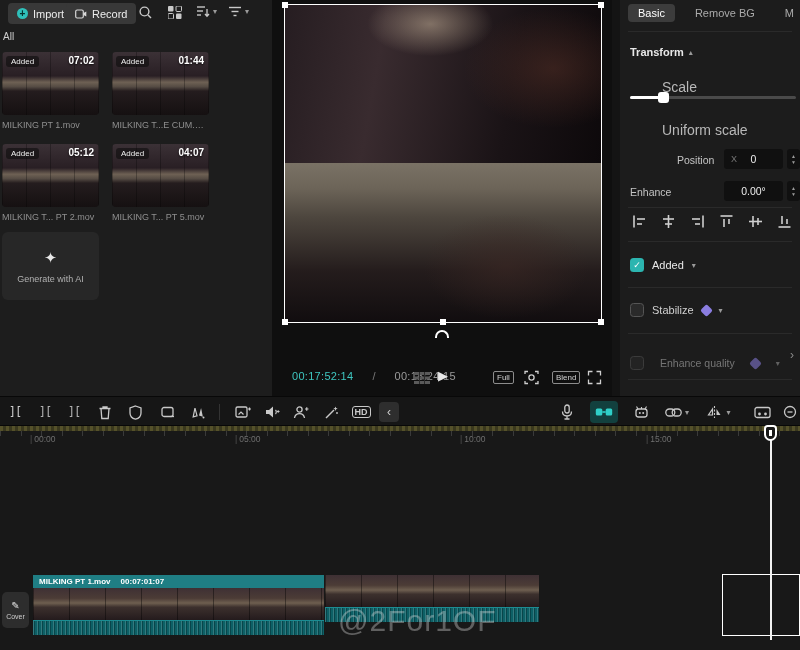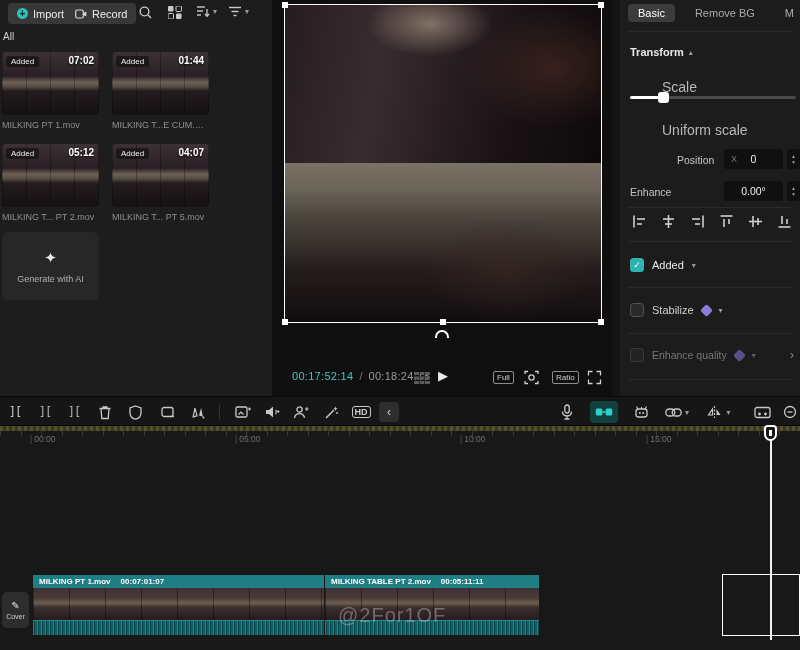--- a/index.html
+++ b/index.html
@@ -112,21 +112,21 @@
   #clip-selection { left:722px; top:148px; width:78px; height:62px; border:1.5px solid #fff; pointer-events:none; }
   #playhead-line { left:770px; top:0; width:2px; height:214px; background:#f2f2f2; }
   #playhead-head { left:764px; top:-1px; width:13px; height:16px; border:2px solid #fff;
                    border-radius:4px 4px 7px 7px; background:#181818; }
   #playhead-head:after { content:""; position:absolute; left:3px; top:3px; width:3px; height:6px; background:#fff; }
   #cover-btn { left:2px; top:166px; width:27px; height:36px; background:#2d2d2d; border-radius:5px;
                display:flex; flex-direction:column; align-items:center; justify-content:center;
                gap:2px; cursor:pointer; }
   #cover-btn .pen { font-size:10px; color:#e0e0e0; }
   #cover-btn .clabel { font-size:7px; color:#cfcfcf; }
-  #watermark { left:338px; top:178px; font-size:20px; color:rgba(215,215,215,.38); letter-spacing:1px; }
+  #watermark { left:338px; top:178px; font-size:30px; color:rgba(215,215,215,.38); letter-spacing:1px; }
 </style>
 </head>
 <body>
 
 <div class="abs" id="left-panel">
   <div class="abs" style="left:8px; top:3px;">
     <span class="tbtn">
         <span class="import-dot">+</span>
         <span>Import</span>
       </span>
@@ -214,21 +214,21 @@
     <div class="abs scene-bottom"></div>
   </div>
 
   <div class="abs handle" style="left:10px; top:2px;"></div>
   <div class="abs handle" style="left:326px; top:2px;"></div>
   <div class="abs handle" style="left:10px; top:319px;"></div>
   <div class="abs handle" style="left:326px; top:319px;"></div>
   <div class="abs handle" style="left:168px; top:319px;"></div>
   <div class="abs" id="rotate-handle"></div>
 
-  <div class="abs" style="left:20px; top:370px; display:flex; align-items:center; gap:6px;">
+  <div class="abs" style="left:20px; top:370px; display:flex; align-items:center; gap:19px;">
     <span class="tc-current">00:17:52:14</span>
     <span class="tc-sep">/</span>
     <span class="tc-total">00:18:24:15</span>
   </div>
   <div class="abs" style="left:142px; top:372px;">
     <svg width="16" height="12" viewBox="0 0 16 12">
         <rect x="0" y="0" width="16" height="3" fill="#5a5a5a"></rect>
         <rect x="0" y="4.5" width="16" height="3" fill="#5a5a5a"></rect>
         <rect x="0" y="9" width="16" height="3" fill="#5a5a5a"></rect>
         <line x1="5.5" y1="0" x2="5.5" y2="12" stroke="#2a2a2a"></line>
@@ -236,21 +236,21 @@
       </svg>
   </div>
   <div class="abs play" style="left:166px; top:368px;">▶</div>
   <div class="abs boxed" style="left:221px; top:371px;">Full</div>
   <div class="abs" style="left:252px; top:370px;">
     <svg width="15" height="15" viewBox="0 0 15 15">
         <path d="M1 4 V1.5 H4 M11 1.5 H14 V4 M14 11 V13.5 H11 M4 13.5 H1 V11" fill="none" stroke="#cfcfcf" stroke-width="1.3"></path>
         <circle cx="7.5" cy="7.5" r="2.6" fill="none" stroke="#cfcfcf" stroke-width="1.3"></circle>
       </svg>
   </div>
-  <div class="abs boxed" style="left:280px; top:371px;">Ratio</div>
+  <div class="abs boxed" style="left:280px; top:371px;">Blend</div>
   <div class="abs" style="left:315px; top:370px;">
     <svg width="15" height="15" viewBox="0 0 15 15">
         <path d="M5.5 1.5 H1.5 V5.5 M9.5 1.5 H13.5 V5.5 M13.5 9.5 V13.5 H9.5 M1.5 9.5 V13.5 H5.5" fill="none" stroke="#cfcfcf" stroke-width="1.3"></path>
       </svg>
   </div>
 </div>
 
 <div class="abs" id="inspector">
   <div class="abs" style="left:8px; top:4px; display:flex; gap:10px; width:176px;">
     <span class="tab active">Basic</span>
@@ -346,21 +346,21 @@
 
   <div class="hr" style="top:287px;"></div>
   <div class="abs" style="left:10px; top:303px; display:flex; align-items:center; gap:8px;">
     <span class="chk off"></span>
     <span class="row-label-strong" style="color:#d0d0d0;">Stabilize</span>
     <span class="gem"></span>
     <span class="caret">▾</span>
   </div>
 
   <div class="hr" style="top:333px;"></div>
-  <div class="abs dim" style="left:10px; top:348px; display:flex; align-items:center; gap:8px;">
+  <div class="abs dim" style="left:10px; top:356px; display:flex; align-items:center; gap:16px;">
     <span class="chk off"></span>
     <span style="font-size:10.5px; color:#bdbdbd;">Enhance quality</span>
     <span class="gem"></span>
     <span class="caret">▾</span>
   </div>
   <div class="abs" style="left:170px; top:348px; font-size:12px; color:#8a8a8a;">›</div>
   <div class="hr" style="top:379px;"></div>
 </div>
 
 <div class="abs" id="mid-toolbar">
@@ -490,24 +490,20 @@
 
   <div class="clip" style="left:33px; width:291px;">
     <div class="clip-head">
         <span>MILKING PT 1.mov</span>
         <span>00:07:01:07</span>
       </div>
     <div class="clip-film"></div>
     <div class="clip-audio"></div>
   </div>
   <div class="clip" style="left:325px; width:214px;">
-    <div class="clip-head">
-        <span>MILKING TABLE PT 2.mov</span>
-        <span>00:05:11:11</span>
-      </div>
     <div class="clip-film"></div>
     <div class="clip-audio"></div>
   </div>
   <div class="abs" id="clip-selection"></div>
 
   <div class="abs" id="watermark">@2For1OF</div>
 
   <div class="abs" id="playhead-line"></div>
   <div class="abs" id="playhead-head"></div>
 </div>

